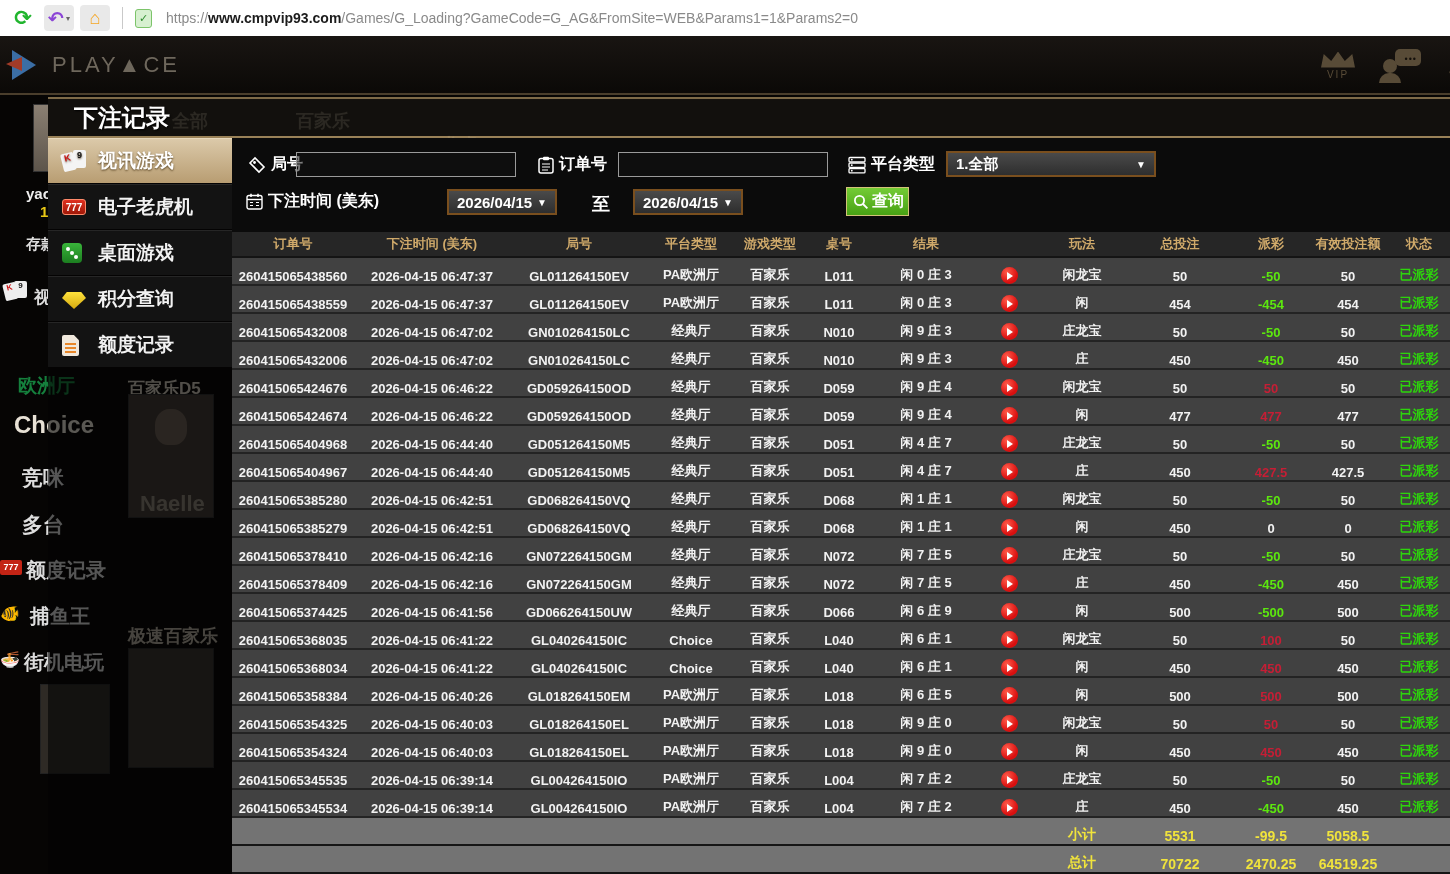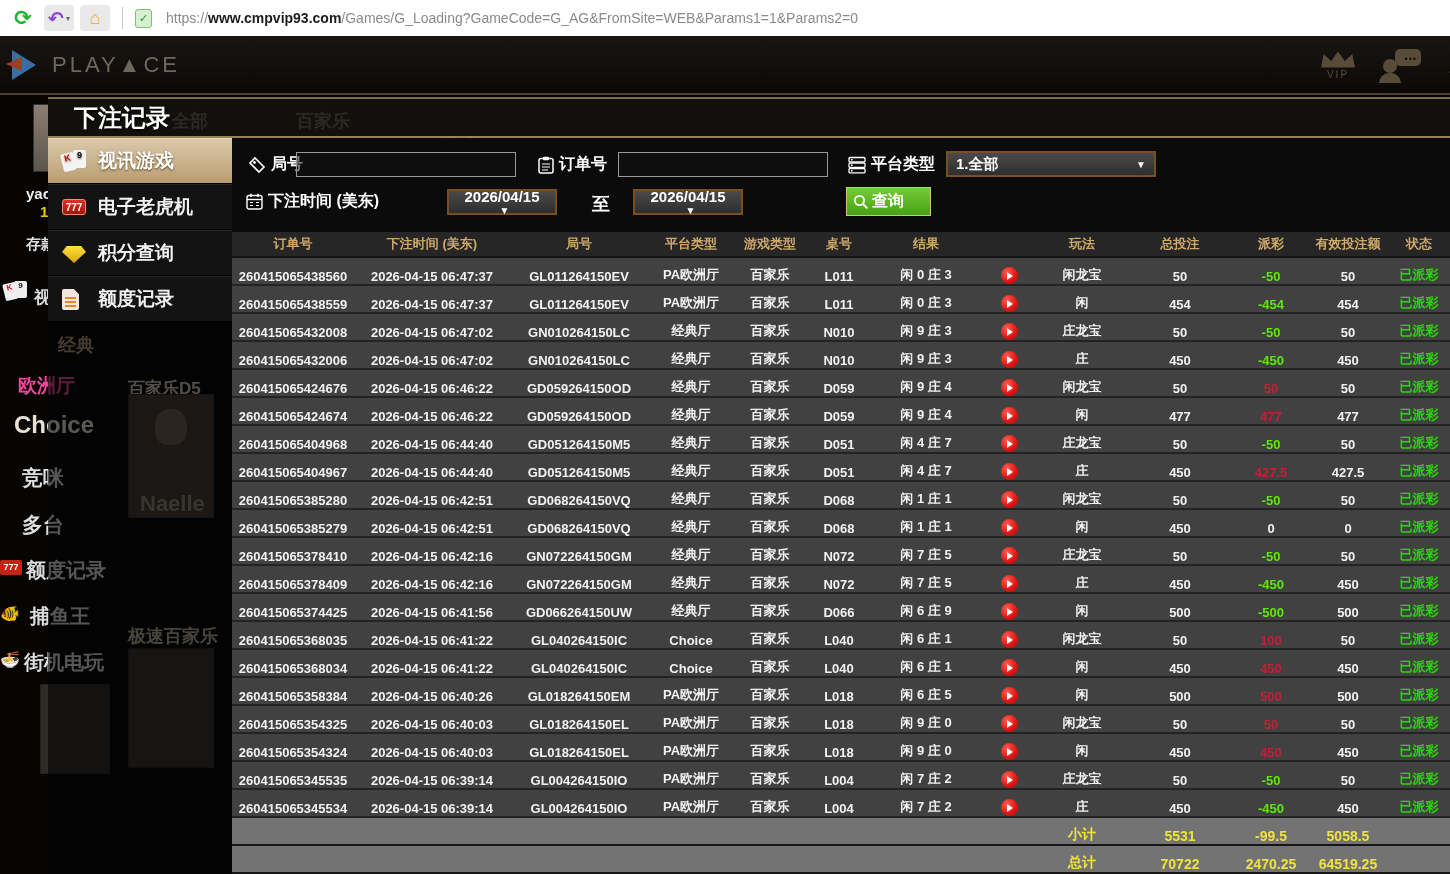--- a/index.html
+++ b/index.html
@@ -54,21 +54,21 @@
                border-radius:45% 45% 40% 40%; background:#c7ac93; }
   .bg-user { left:26px; top:149px; font-size:15px; color:#eee; }
   .bg-balance { left:40px; top:167px; font-size:15px; color:#e8c715; }
   .bg-deposit { left:26px; top:199px; font-size:15px; }
   .bg-video { left:34px; top:250px; font-size:17px; }
   .bg-minicards { left:4px; top:244px; width:26px; height:24px; }
   .bg-minicards .mc { position:absolute; width:13px; height:17px; background:#eee; border-radius:2px; font-size:8px; font-weight:bold; text-align:center; }
   .bg-minicards .mc1 { left:0; top:3px; transform:rotate(-14deg); color:#c11; }
   .bg-minicards .mc2 { left:10px; top:1px; color:#111; }
   .bg-classic { left:58px; top:297px; font-size:18px; color:#b09a6f; }
-  .bg-europe { left:18px; top:337px; font-size:19px; color:#ec4899; }
+  .bg-europe { left:18px; top:337px; font-size:19px; color:#15803d; }
   .bg-choice { left:14px; top:375px; font-size:24px; color:#e8e2d6; }
   .bg-jingmi { left:22px; top:428px; font-size:21px; }
   .bg-duotai { left:22px; top:475px; font-size:21px; }
   .bg-slots777 { left:0px; top:524px; width:22px; height:15px; background:#c32415; border-radius:2px;
                  color:#fff; font-size:9px; font-weight:bold; text-align:center; line-height:15px; }
   .bg-slots { left:26px; top:521px; font-size:20px; }
   .bg-fishico { left:0px; top:568px; font-size:16px; color:#d89a3a; }
   .bg-fishing { left:30px; top:567px; font-size:20px; }
   .bg-arcico { left:0px; top:614px; font-size:16px; color:#c8762a; }
   .bg-arcade { left:24px; top:613px; font-size:20px; }
@@ -125,24 +125,24 @@
 
   
   .filters { position:relative; height:94px; }
   .f-label { position:absolute; color:#fff; font-size:16px; font-weight:bold; display:flex; align-items:center; gap:5px; }
   .f-ico { display:inline-block; }
   .txt-input { position:absolute; height:25px; background:rgba(18,18,18,.55); border:1px solid #9a9a9a;
                color:#eee; font-size:14px; padding:0 6px; outline:none; }
   .sel-box { position:absolute; height:26px; background:linear-gradient(#4a4a4a,#2e2e2e); border:2px solid #7a4f1e;
              color:#fff; font-size:15px; font-weight:bold; display:flex; align-items:center; cursor:pointer; }
   .sel-caret { font-size:10px; margin-left:5px; }
-  .date-box { justify-content:center;flex-direction:column; }
+  .date-box { justify-content:center; }
   .plat-box { justify-content:space-between; padding:0 8px; }
   .to-label { position:absolute; color:#fff; font-size:18px; font-weight:bold; }
-  .query-btn { position:absolute; height:29px; padding:0 26px 0 6px; background:linear-gradient(#74cb35,#47a214);
+  .query-btn { position:absolute; height:29px; padding:0 4px 0 6px; background:linear-gradient(#74cb35,#47a214);
                border:1px solid #d2c377; color:#fff; font-size:16px; font-weight:bold;
                display:flex; align-items:center; gap:3px; cursor:pointer; }
 
   
   .btable { position:absolute; top:94px; left:0; width:1218px; }
   .trow, .thead { display:flex; width:1218px; }
   .thead { height:26px; background:#262626; border-bottom:2px solid #141414; }
   .th { color:#cfa96a; font-size:13px; font-weight:bold; display:flex; align-items:center; justify-content:center; }
   .trow { height:28px; background:#414141; border-bottom:2px solid #232323;align-items:flex-end; }
   .td { color:#f2f2f2; font-size:13px; font-weight:bold; display:flex; align-items:center; justify-content:center;
@@ -252,20 +252,26 @@
           <span>视讯游戏</span>
         </div>
         <div class="side-item">
           <span class="si-ico">
               <span class="slot777" style="display:block">777</span>
             </span>
           <span>电子老虎机</span>
         </div>
         <div class="side-item">
           <span class="si-ico">
+              <span class="dice" style="display:block"></span>
+            </span>
+          <span>桌面游戏</span>
+        </div>
+        <div class="side-item">
+          <span class="si-ico">
               <span class="gem" style="display:block"></span>
             </span>
           <span>积分查询</span>
         </div>
         <div class="side-item">
           <span class="si-ico">
               <span class="docu" style="display:block"></span>
             </span>
           <span>额度记录</span>
         </div>

